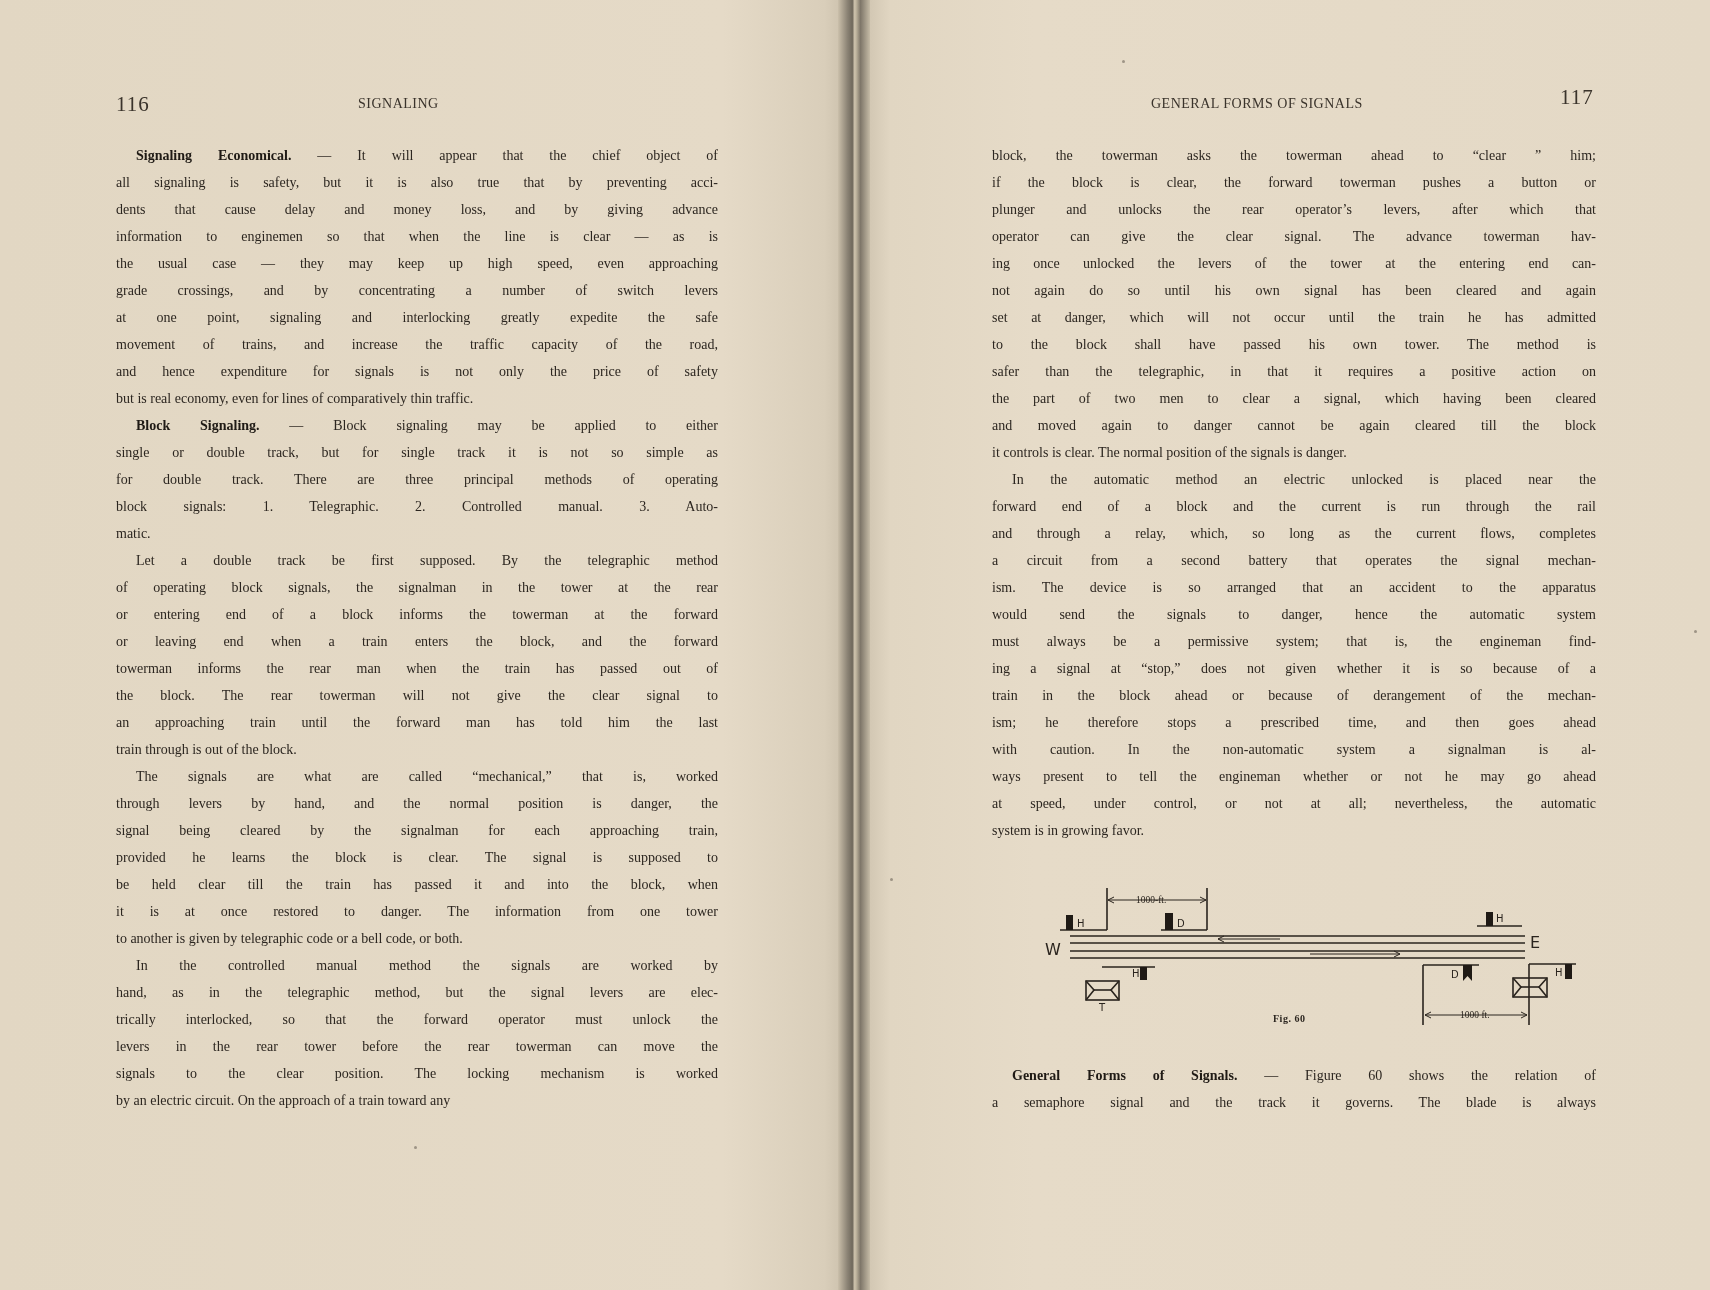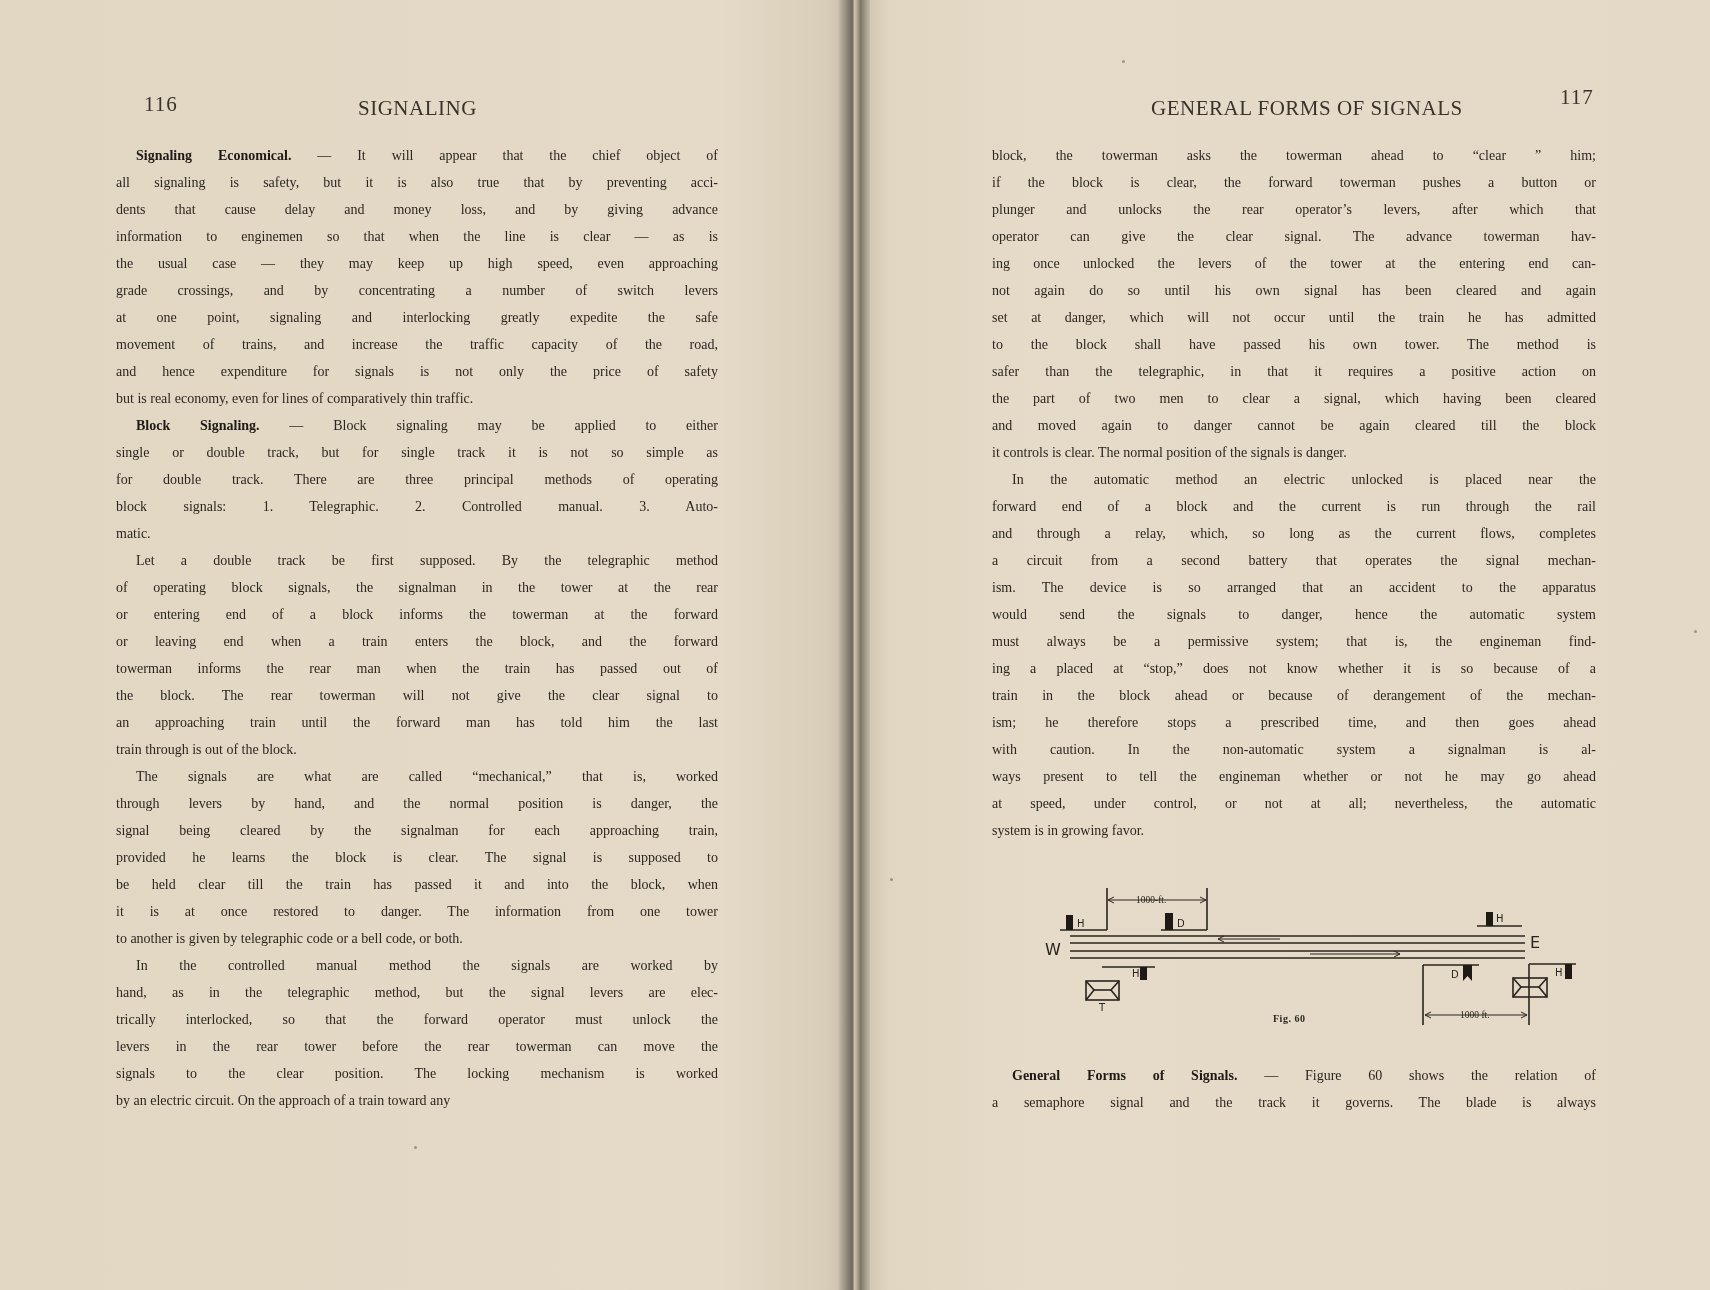--- a/index.html
+++ b/index.html
@@ -15,21 +15,21 @@
       position: absolute; top: 0; height: 1290px;
       background: #e4d9c6;
     }
     .page.left { left: 0; width: 850px; background: linear-gradient(to right, #e2d7c3 0%, #e5dac7 85%, #d9ceba 97%, #c8bda9 100%); }
     .page.right { left: 865px; width: 845px; background: linear-gradient(to right, #cfc4b0 0%, #e1d6c2 3%, #e6dbc8 20%, #e4d9c6 100%); }
     .gutter {
       position: absolute; left: 838px; width: 32px; top: 0; height: 1290px;
       background: linear-gradient(to right, #cbc0ab 0%, #8a8274 30%, #6f685c 45%, #cfc4ae 52%, #b8ae99 58%, #7e7669 70%, #c5bba6 100%);
     }
     .running-head {
-      position: absolute; top: 94px; font-size: 21px; letter-spacing: 0.5px;
+      position: absolute; top: 94px; font-size: 14px; letter-spacing: 0.5px;
       color: #3a332b;
     }
     .folio { font-size: 21px; letter-spacing: 1px; }
     .text-block {
       position: absolute; font-size: 14px; line-height: 27px;
       text-align: justify; text-align-last: justify;
     }
     .line { display: block; white-space: nowrap; text-align: justify; text-align-last: justify; }
     .line.last { text-align-last: left; }
     .indent { padding-left: 20px; }
@@ -41,21 +41,21 @@
     .speck { position: absolute; width: 3px; height: 3px; border-radius: 50%; background: #6e665a; opacity: 0.6; }
   </style>
 </head>
 <body>
 
 <div class="spread">
   <div class="page left"></div>
   <div class="page right"></div>
   <div class="gutter"></div>
 
-  <span class="running-head folio" style="left:116px; top:92px;margin-left:28px;">116</span>
+  <span class="running-head folio" style="left:116px; top:92px;">116</span>
   <span class="running-head" style="left:358px; top:96px;">SIGNALING</span>
 
   <div class="text-block" id="left-text" style="left:116px; top:142px; width:602px;">
       <span class="line indent"><span class="head-b">Signaling Economical.</span><span> — It will appear that the chief object of</span></span>
       <span class="line"><span>all signaling is safety, but it is also true that by preventing acci-</span></span>
       <span class="line"><span>dents that cause delay and money loss, and by giving advance</span></span>
       <span class="line"><span>information to enginemen so that when the line is clear — as is</span></span>
       <span class="line"><span>the usual case — they may keep up high speed, even approaching</span></span>
       <span class="line"><span>grade crossings, and by concentrating a number of switch levers</span></span>
       <span class="line"><span>at one point, signaling and interlocking greatly expedite the safe</span></span>
@@ -106,21 +106,21 @@
       <span class="line"><span>the part of two men to clear a signal, which having been cleared</span></span>
       <span class="line"><span>and moved again to danger cannot be again cleared till the block</span></span>
       <span class="line last"><span>it controls is clear.  The normal position of the signals is danger.</span></span>
       <span class="line indent"><span>In the automatic method an electric unlocked is placed near the</span></span>
       <span class="line"><span>forward end of a block and the current is run through the rail</span></span>
       <span class="line"><span>and through a relay, which, so long as the current flows, completes</span></span>
       <span class="line"><span>a circuit from a second battery that operates the signal mechan-</span></span>
       <span class="line"><span>ism.  The device is so arranged that an accident to the apparatus</span></span>
       <span class="line"><span>would send the signals to danger, hence the automatic system</span></span>
       <span class="line"><span>must always be a permissive system; that is, the engineman find-</span></span>
-      <span class="line"><span>ing a placed at “stop,” does not know whether it is so because of a</span></span>
+      <span class="line"><span>ing a signal at “stop,” does not given whether it is so because of a</span></span>
       <span class="line"><span>train in the block ahead or because of derangement of the mechan-</span></span>
       <span class="line"><span>ism; he therefore stops a prescribed time, and then goes ahead</span></span>
       <span class="line"><span>with caution.  In the non-automatic system a signalman is al-</span></span>
       <span class="line"><span>ways present to tell the engineman whether or not he may go ahead</span></span>
       <span class="line"><span>at speed, under control, or not at all; nevertheless, the automatic</span></span>
       <span class="line last"><span>system is in growing favor.</span></span>
     </div>
 
   <svg class="figure" viewBox="0 0 540 165" width="540" height="165">
     <g stroke="#2a241e" fill="none" stroke-width="1.6">

